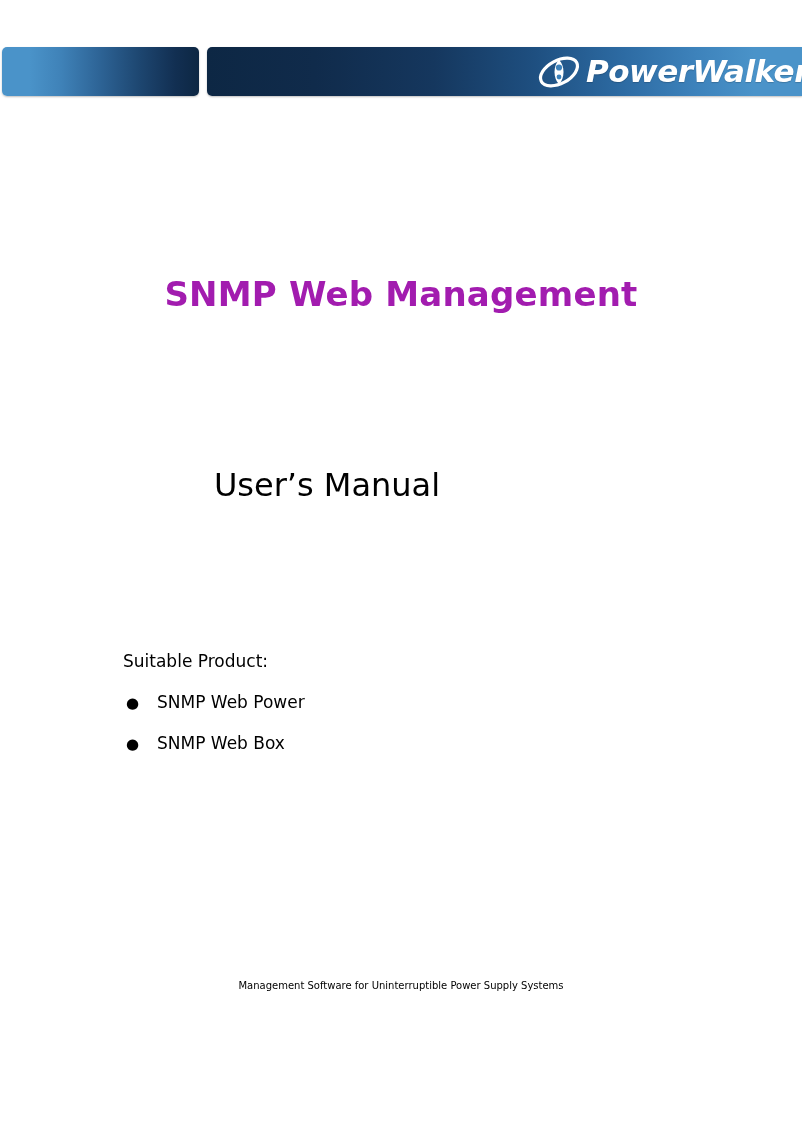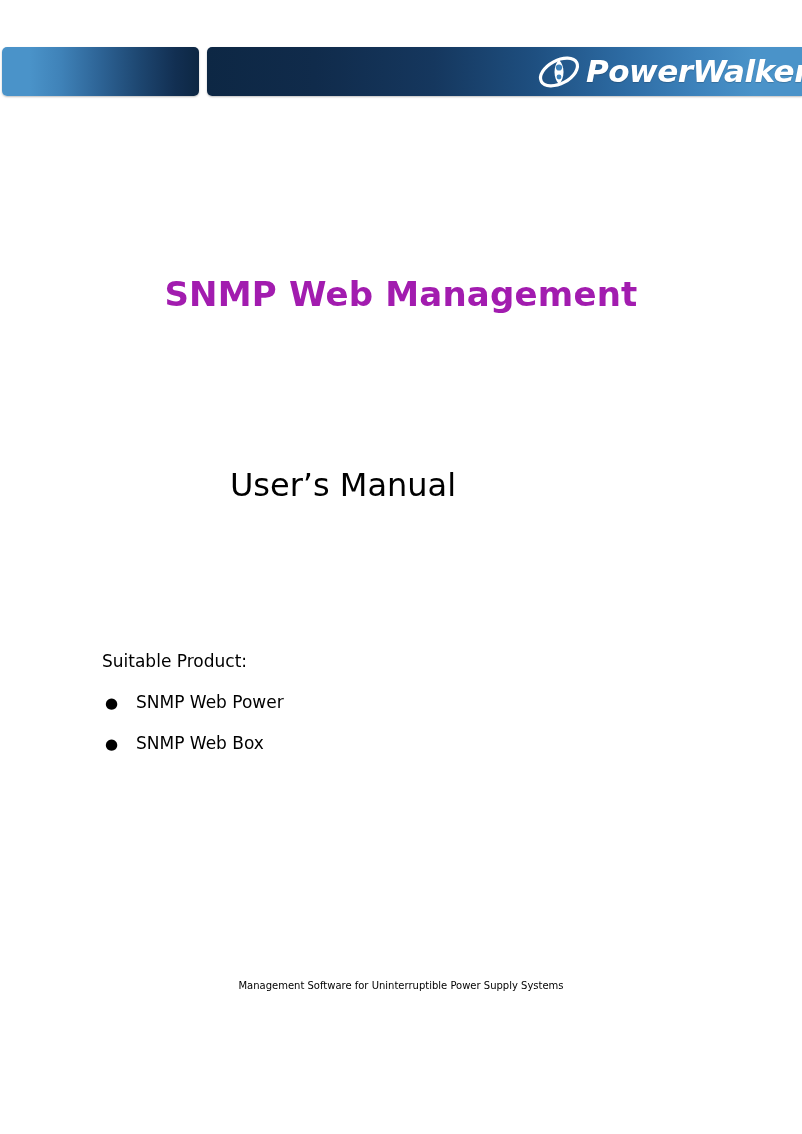--- a/index.html
+++ b/index.html
@@ -94,32 +94,32 @@
     top: 274px;
     width: 802px;
     text-align: center;
     font-size: 34px;
     font-weight: bold;
     letter-spacing: 0.2px;
     color: #a21caf;
   }
   .doc-subtitle {
     position: absolute;
-    left: 16px;
+    left: 0;
     top: 466px;
     width: 654px;
     text-align: center;
     font-size: 32px;
     font-weight: normal;
     color: #000000;
   }
 
   .suitable-section {
     position: absolute;
-    left: 102px;
+    left: 123px;
     top: 651px;
     width: 500px;
   }
   .suitable-label {
     font-size: 17px;
     color: #000000;
     line-height: 1.2;
   }
   .product-list {
     list-style: none;

